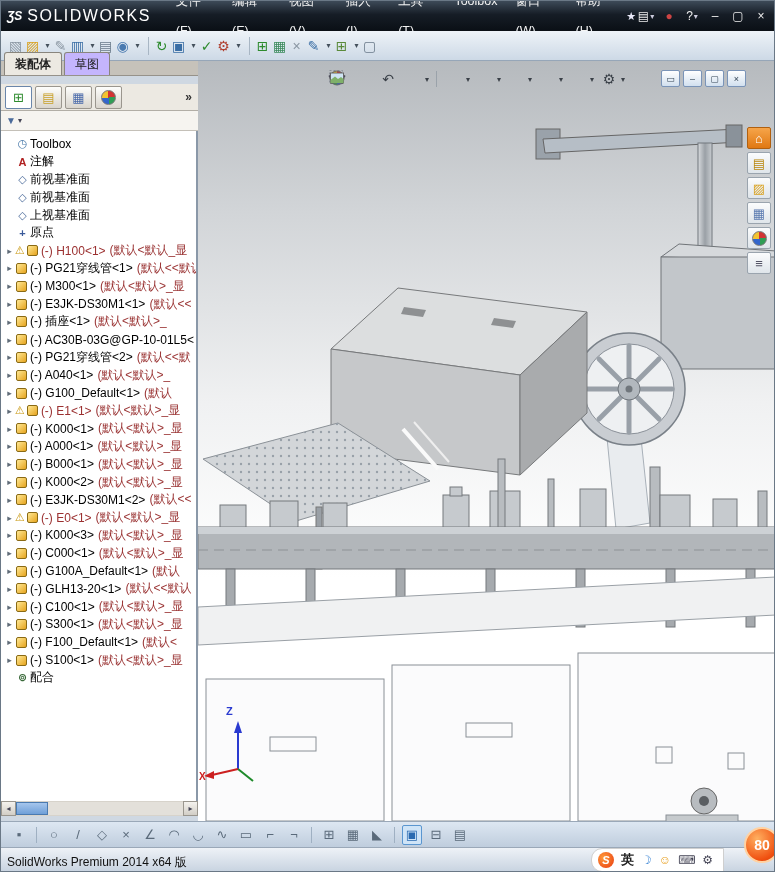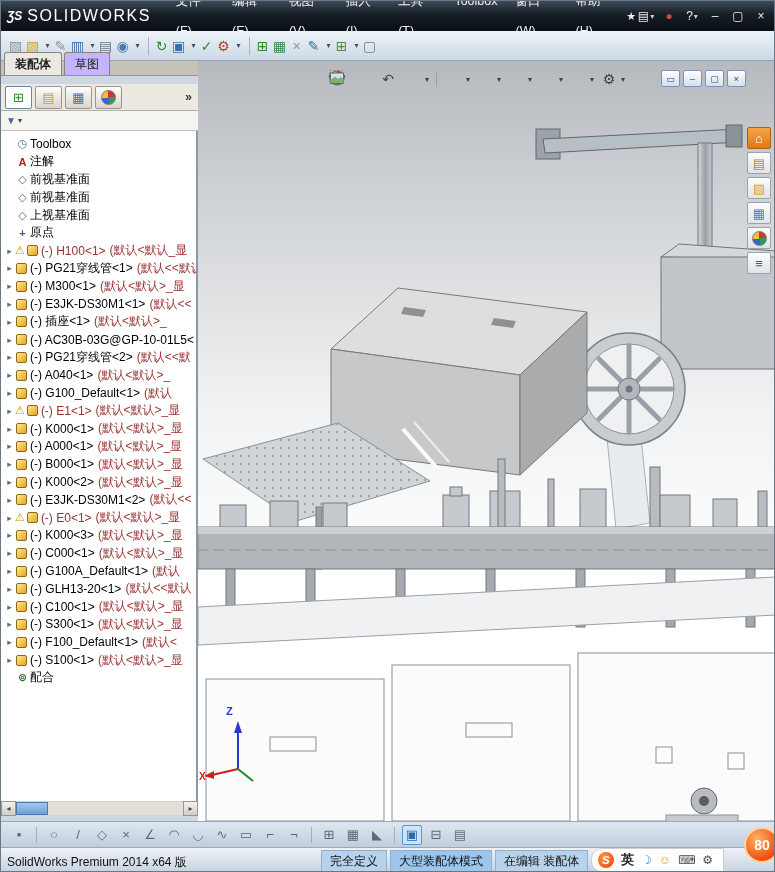--- a/index.html
+++ b/index.html
@@ -649,26 +649,20 @@
     <div class="skico">▦</div>
     <div class="skico">◣</div>
     <span class="sksep"></span>
     <div class="skico active">▣</div>
     <div class="skico">⊟</div>
     <div class="skico">▤</div>
   </div>
 
 <div class="abs statusbar">
   <span class="sbleft">SolidWorks Premium 2014 x64 版</span>
-  <div class="sbcells">
-      <span class="sbcell">完全定义</span>
-      <span class="sbcell alt">大型装配体模式</span>
-      <span class="sbcell">在编辑 装配体</span>
-      <span class="sbicon">✎</span>
-    </div>
 </div>
 
 <div class="abs ime">
   <span class="ime-s">S</span>
   <span class="ime-mode">英</span>
   <span class="ime-icons" style="display:flex;gap:7px;align-items:center;">
       <span class="ime-ic" style="color: rgb(42, 122, 208);">☽</span>
       <span class="ime-ic" style="color: rgb(232, 160, 32);">☺</span>
       <span class="ime-ic" style="color: rgb(68, 68, 85);">⌨</span>
       <span class="ime-ic" style="color: rgb(68, 68, 85);">⚙</span>

